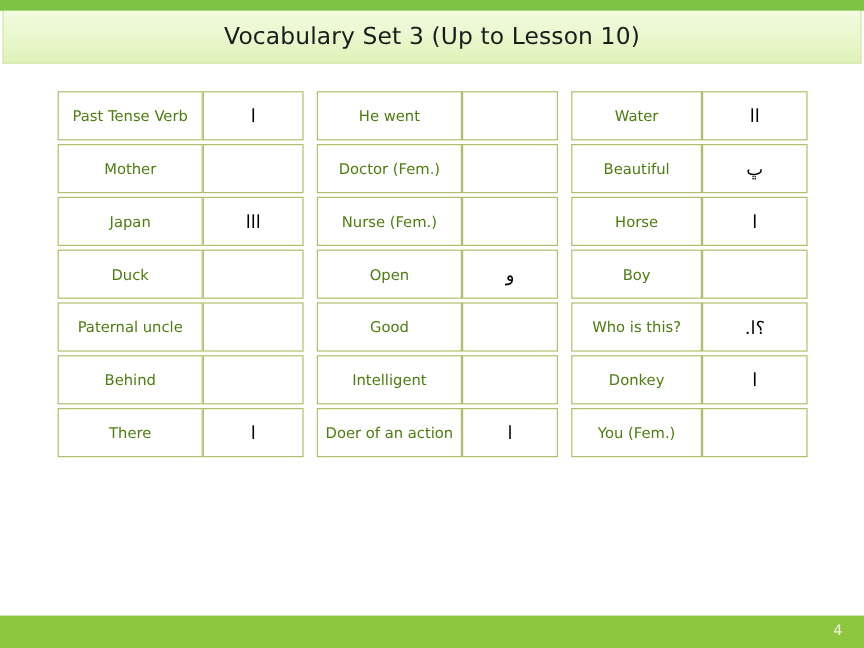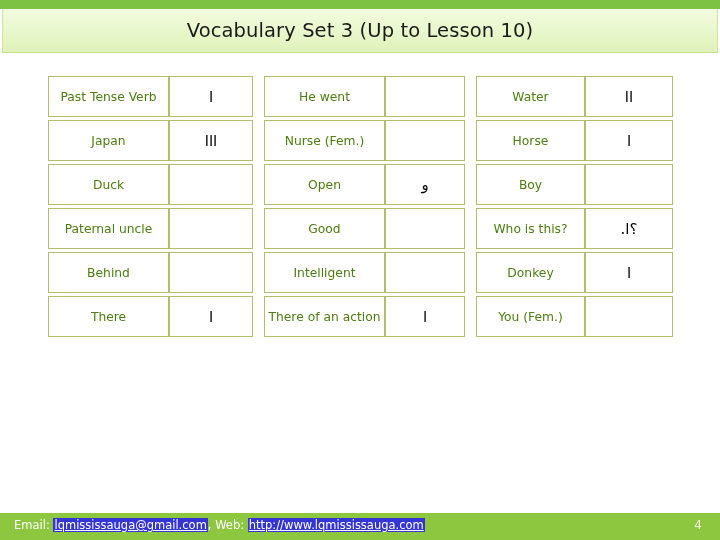--- a/index.html
+++ b/index.html
@@ -167,20 +167,30 @@
         <td class="eng">Past Tense Verb</td>
         <td class="arb">ا</td>
         <td class="gapcell"></td>
         <td class="eng">He went</td>
         <td class="arb"></td>
         <td class="gapcell"></td>
         <td class="eng">Water</td>
         <td class="arb">اا</td>
       </tr>
       <tr>
+        <td class="eng">Mother</td>
+        <td class="arb"></td>
+        <td class="gapcell"></td>
+        <td class="eng">Doctor (Fem.)</td>
+        <td class="arb"></td>
+        <td class="gapcell"></td>
+        <td class="eng">Beautiful</td>
+        <td class="arb">ڀ</td>
+      </tr>
+      <tr>
         <td class="eng">Japan</td>
         <td class="arb">ااا</td>
         <td class="gapcell"></td>
         <td class="eng">Nurse (Fem.)</td>
         <td class="arb"></td>
         <td class="gapcell"></td>
         <td class="eng">Horse</td>
         <td class="arb">ا</td>
       </tr>
       <tr>
@@ -210,31 +220,25 @@
         <td class="eng">Intelligent</td>
         <td class="arb"></td>
         <td class="gapcell"></td>
         <td class="eng">Donkey</td>
         <td class="arb">ا</td>
       </tr>
       <tr>
         <td class="eng">There</td>
         <td class="arb">ا</td>
         <td class="gapcell"></td>
-        <td class="eng">There of an action</td>
+        <td class="eng">Doer of an action</td>
         <td class="arb">ا</td>
         <td class="gapcell"></td>
         <td class="eng">You (Fem.)</td>
         <td class="arb"></td>
       </tr>
     </tbody>
   </table>
 </div>
 
 <div id="footer-bar">
-  <div id="footer-left">
-    <span class="lbl">Email:</span>
-    <span class="linkish">lqmississauga@gmail.com</span><span class="lbl">,</span>
-    <span class="lbl">Web:</span>
-    <span class="linkish">http://www.lqmississauga.com</span>
-  </div>
   <div id="footer-page">4</div>
 </div>
 
 </body></html>

